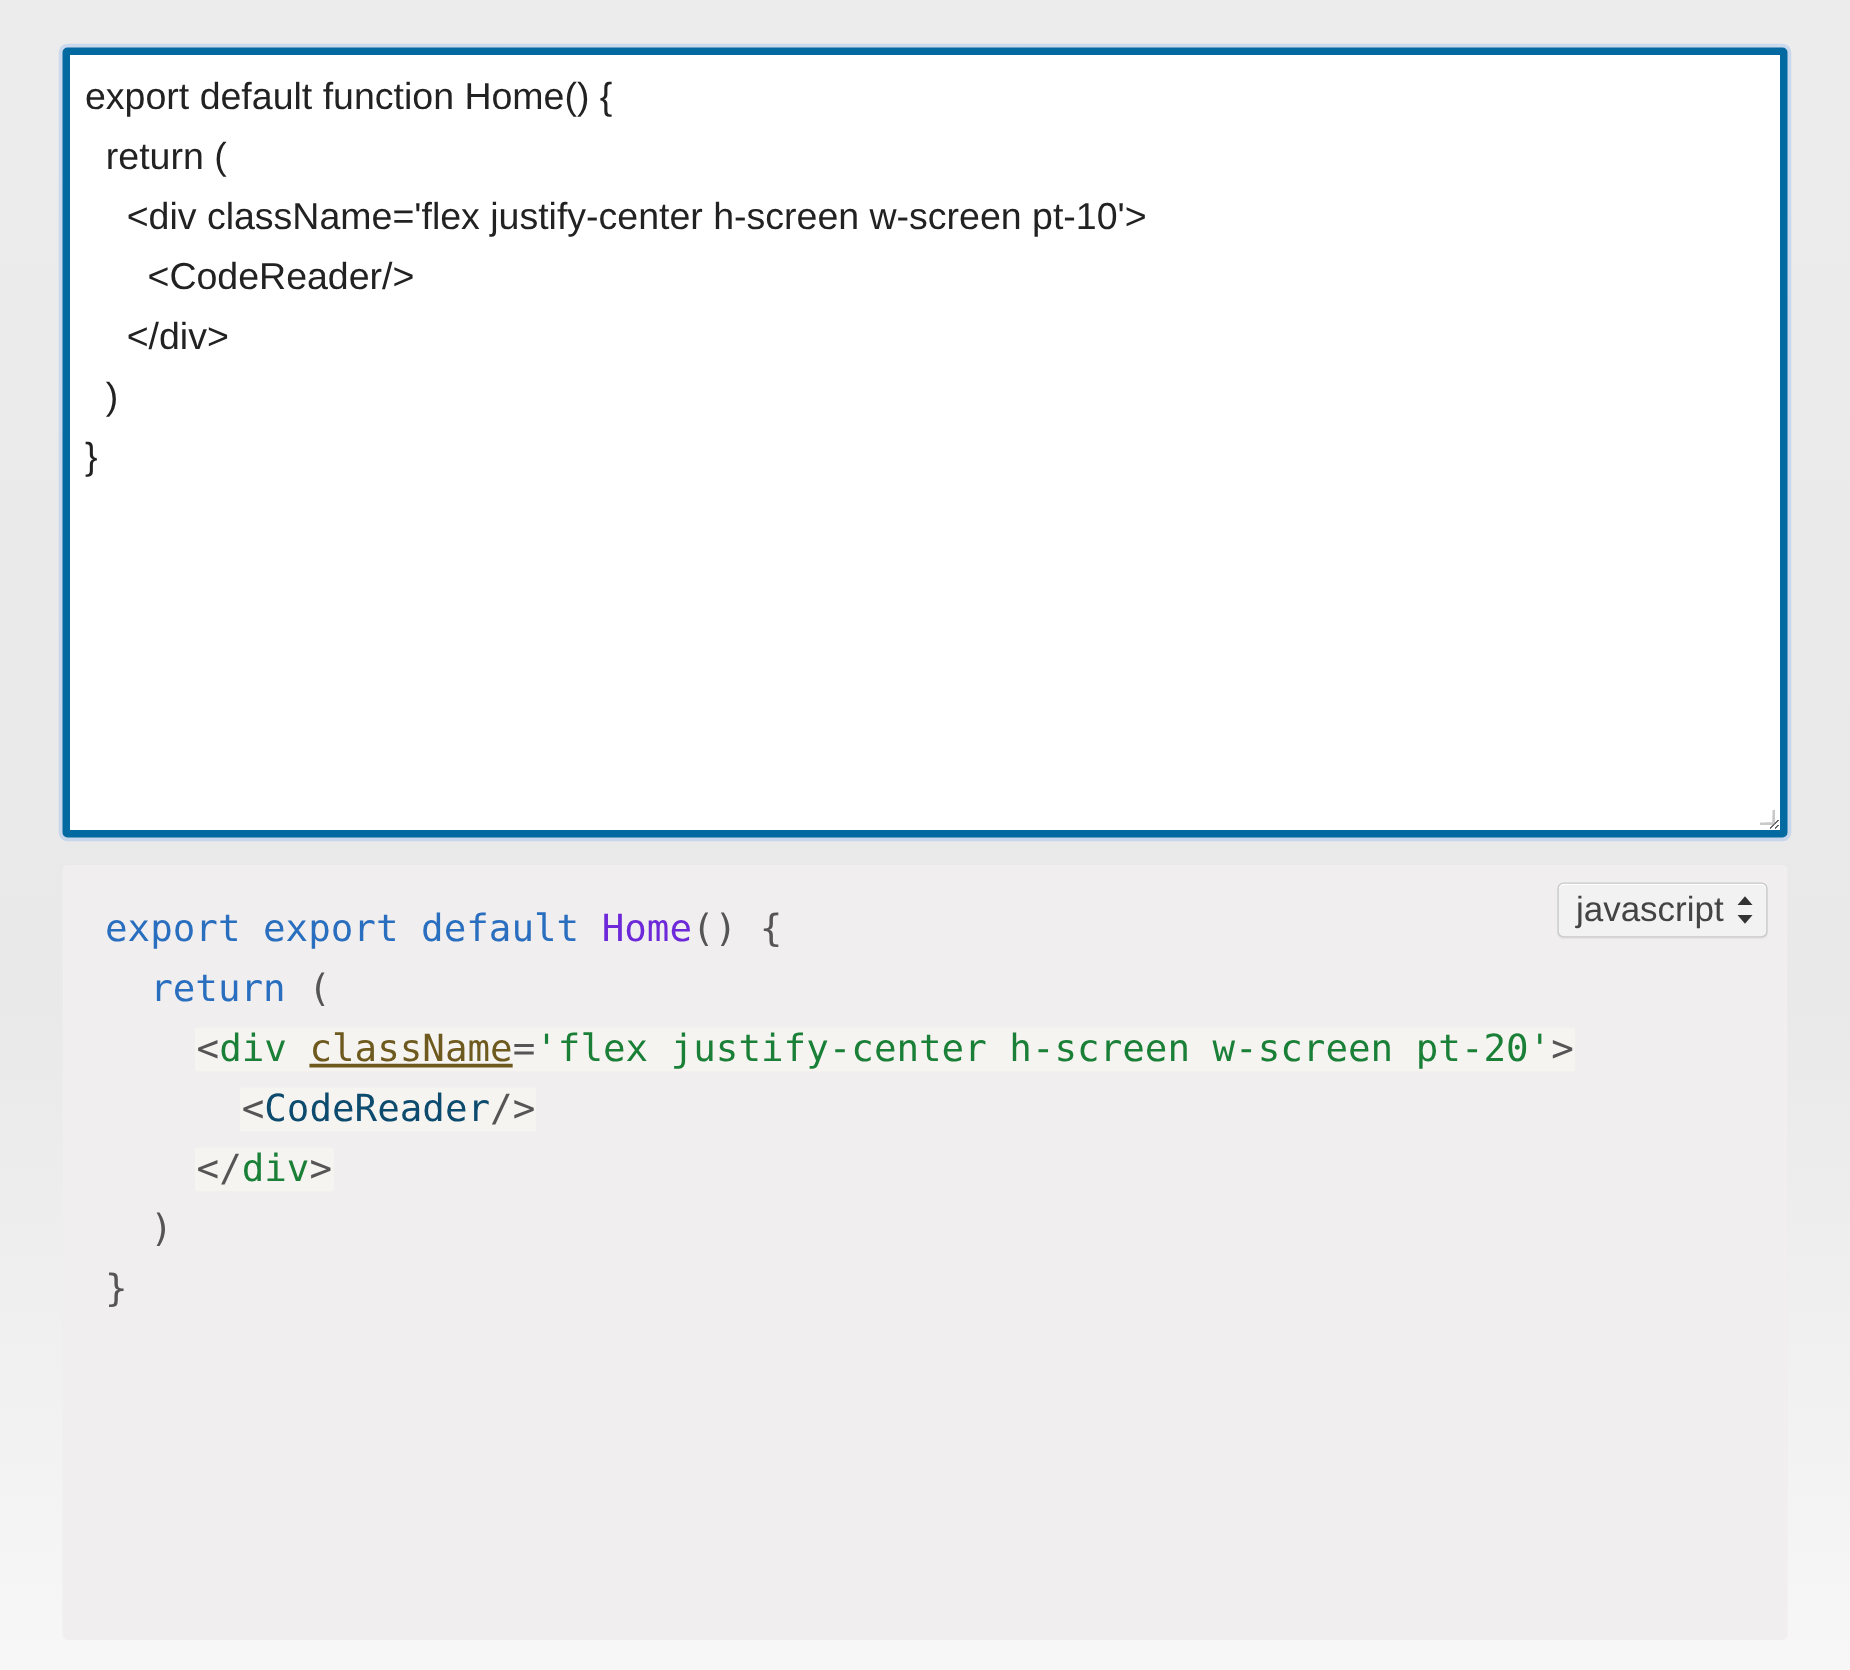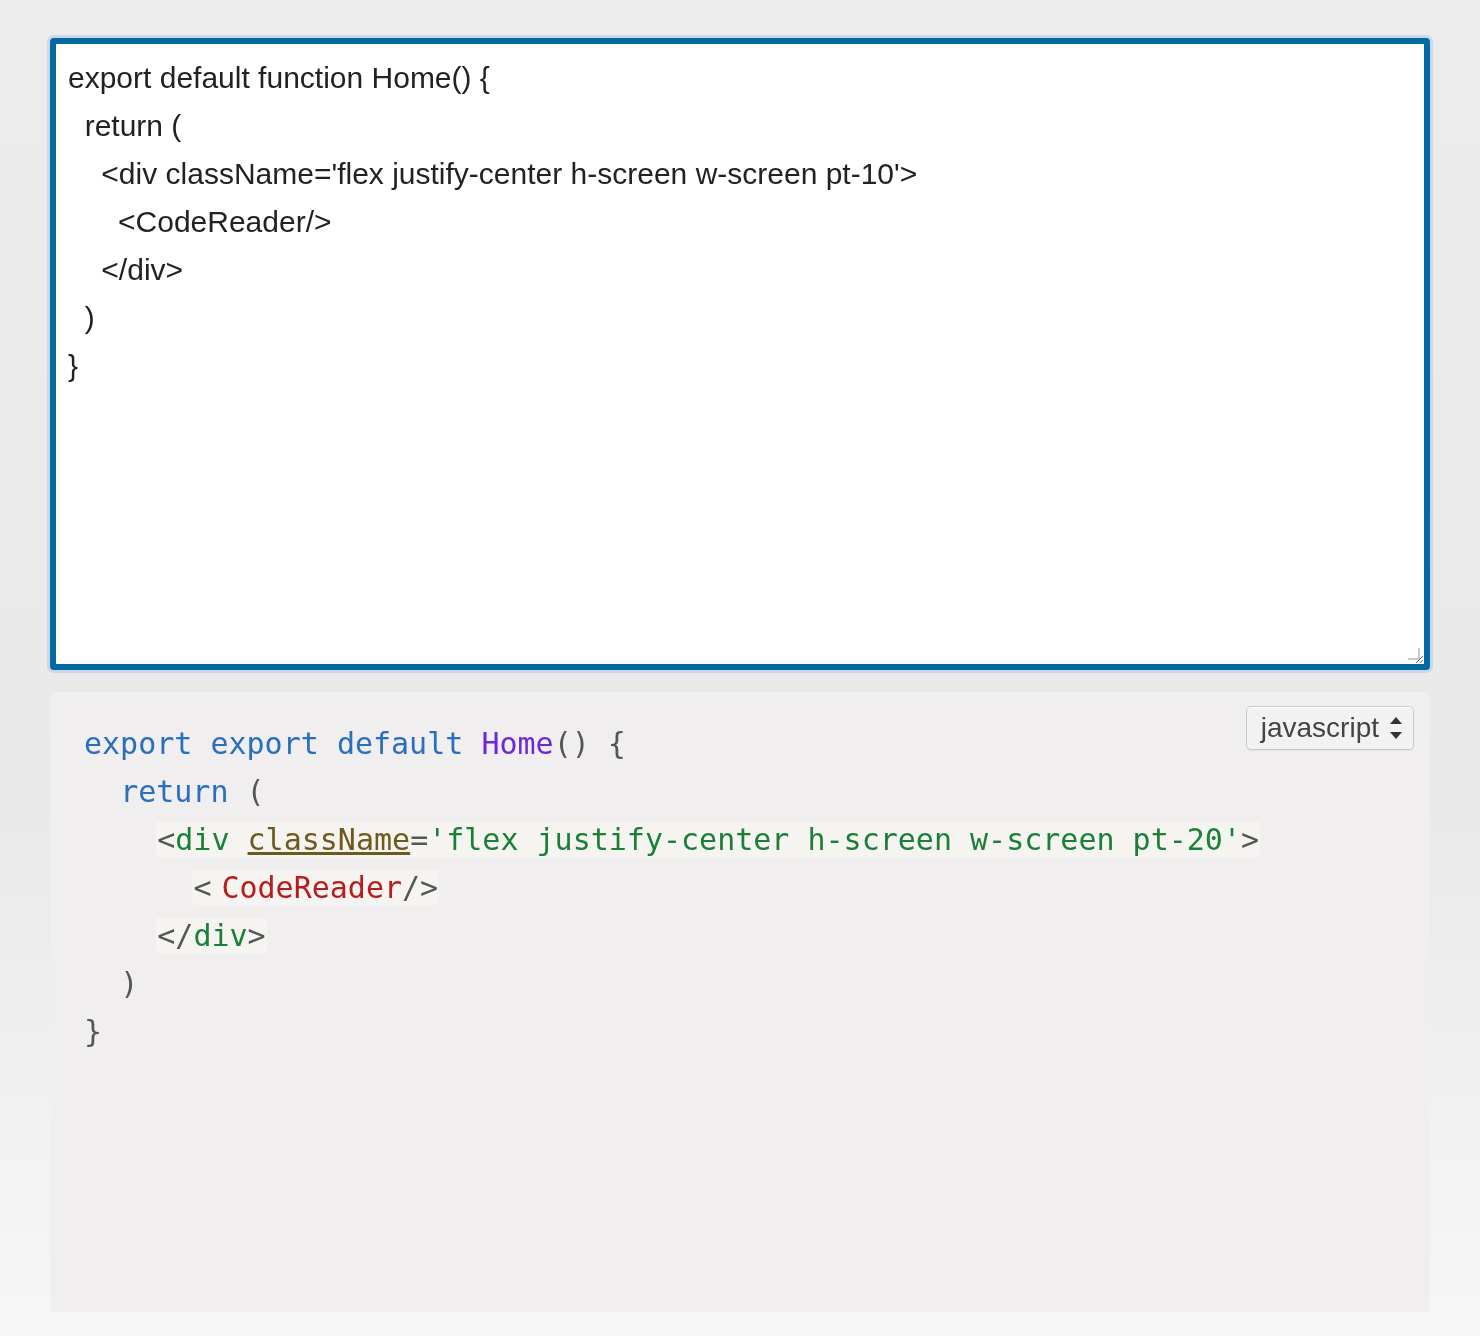--- a/index.html
+++ b/index.html
@@ -120,21 +120,21 @@
     line-height:48px;
     white-space:pre;
     color:#333;
   }
   .kw{color:#2a6fbf;}
   .fn{color:#6d28d9;}
   .punc{color:#555;}
   .tag{color:#1a7f37;margin-top:13px;}
   .attr{color:#6e5a1f;text-decoration:underline;}
   .str{color:#1a7f37;}
-  .jsx-inner{color:#b91c1c;margin-left:10px;}
+  .jsx-inner{color:#0c4a6e;}
   .tag-bg{background:#f6f4f0;border-radius:2px;padding:0 1px;}
 </style>
 </head>
 <body>
 
 <div class="wrap">
 
   <div class="editor-box">
     <textarea class="editor-textarea" spellcheck="false" style="">export default function Home() {
   return (

